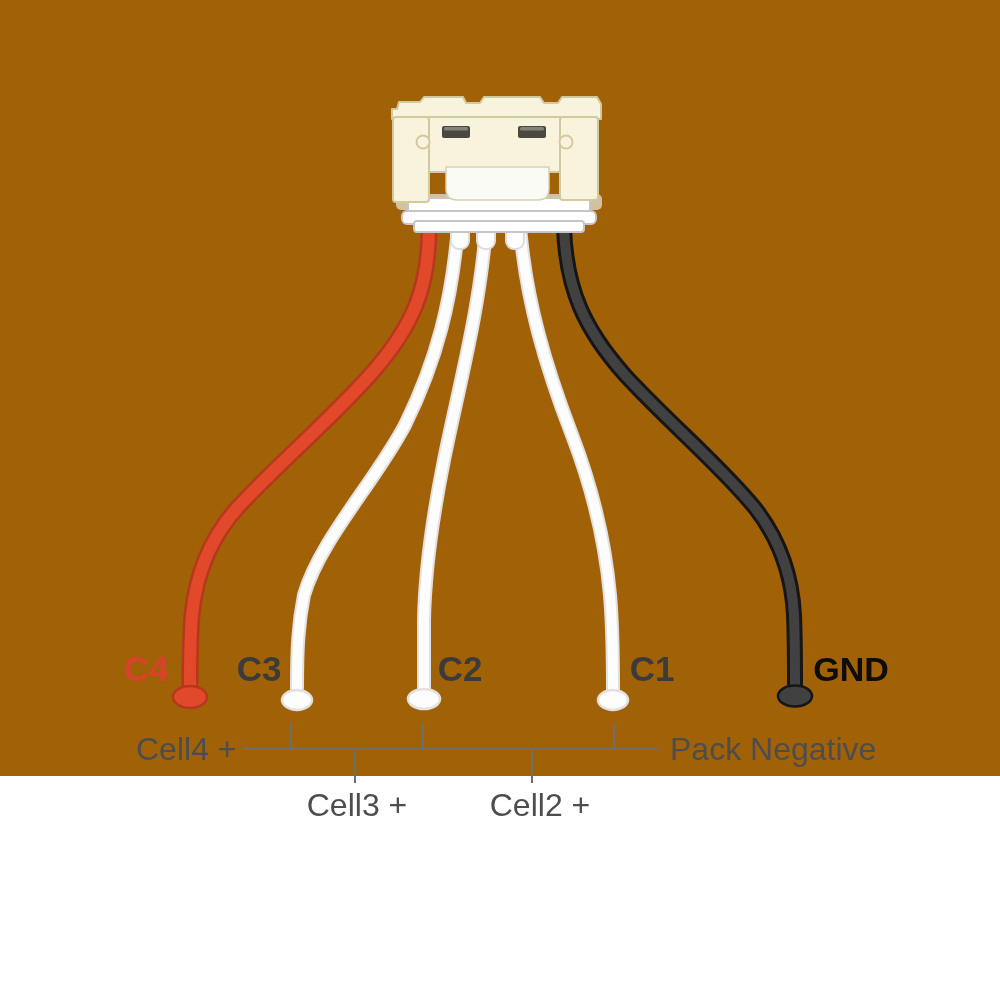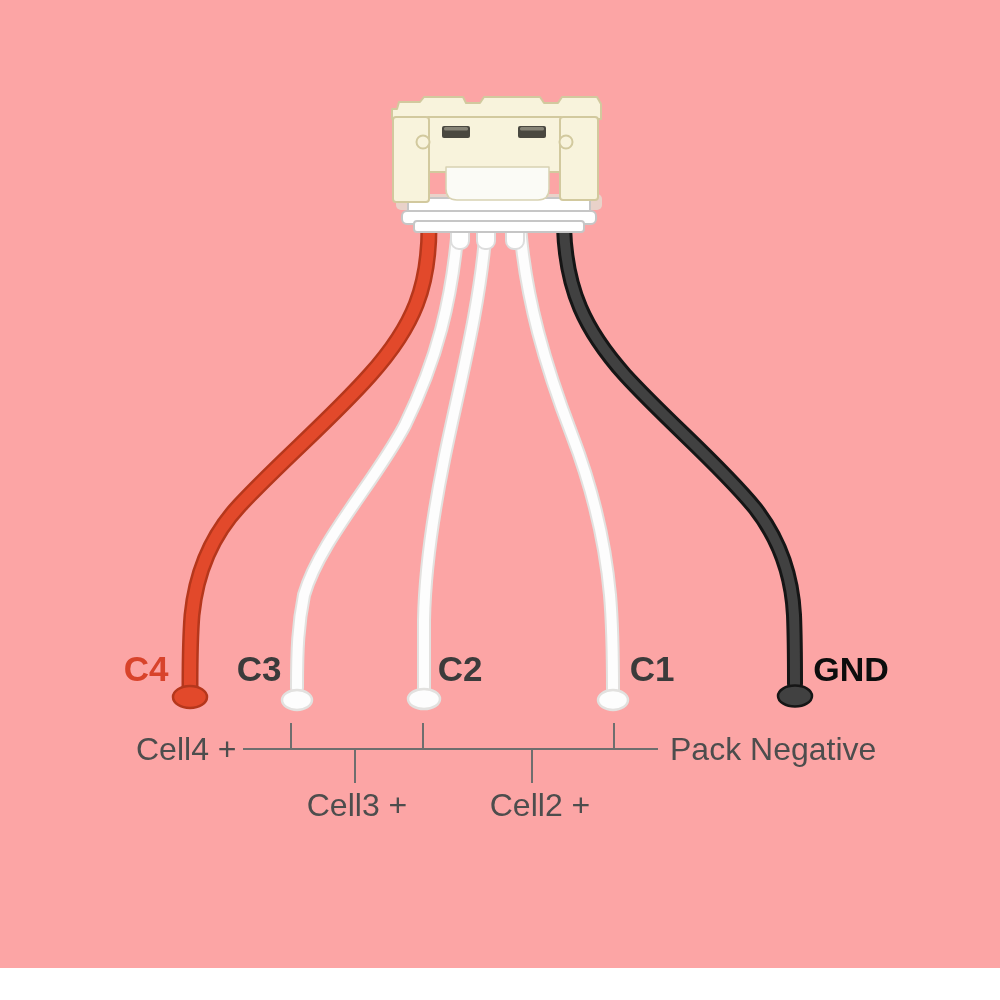--- a/index.html
+++ b/index.html
@@ -7,22 +7,22 @@
     padding: 0;
     width: 1000px;
     height: 1000px;
     background: #ffffff;
     overflow: hidden;
     font-family: "Liberation Sans", sans-serif;
   }
   #stage {
     position: relative;
     width: 1000px;
-    height: 968px;
-    background: #fca5a5;
+    height: 776px;
+    background: #a16207;
   }
   svg text {
     font-family: "Liberation Sans", sans-serif;
   }
   .c-label { font-size: 35px; font-weight: 600; }
   .gnd-label { font-size: 34px; font-weight: 700; }
   .terminal-label { font-size: 32px; font-weight: 400; }
 </style>
 </head>
 <body>

